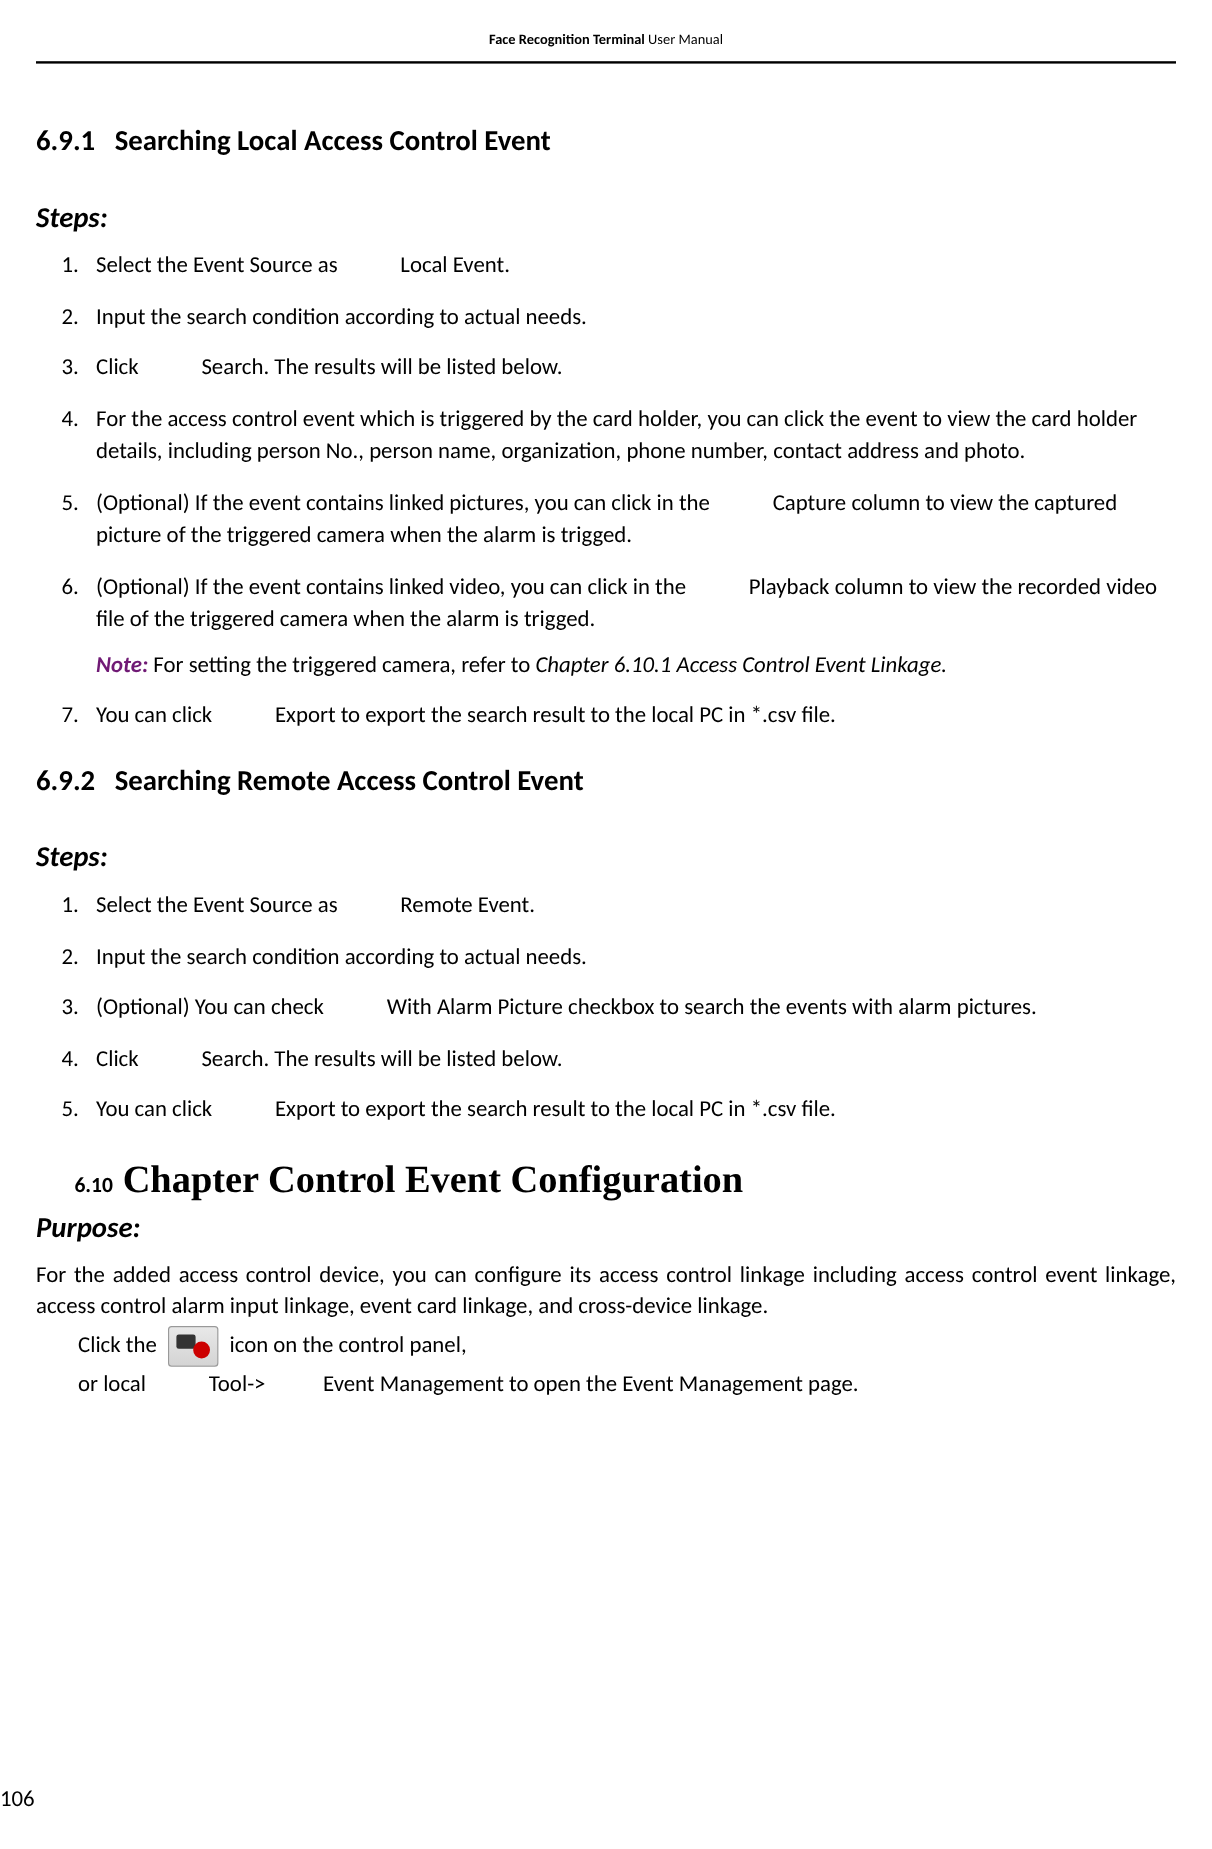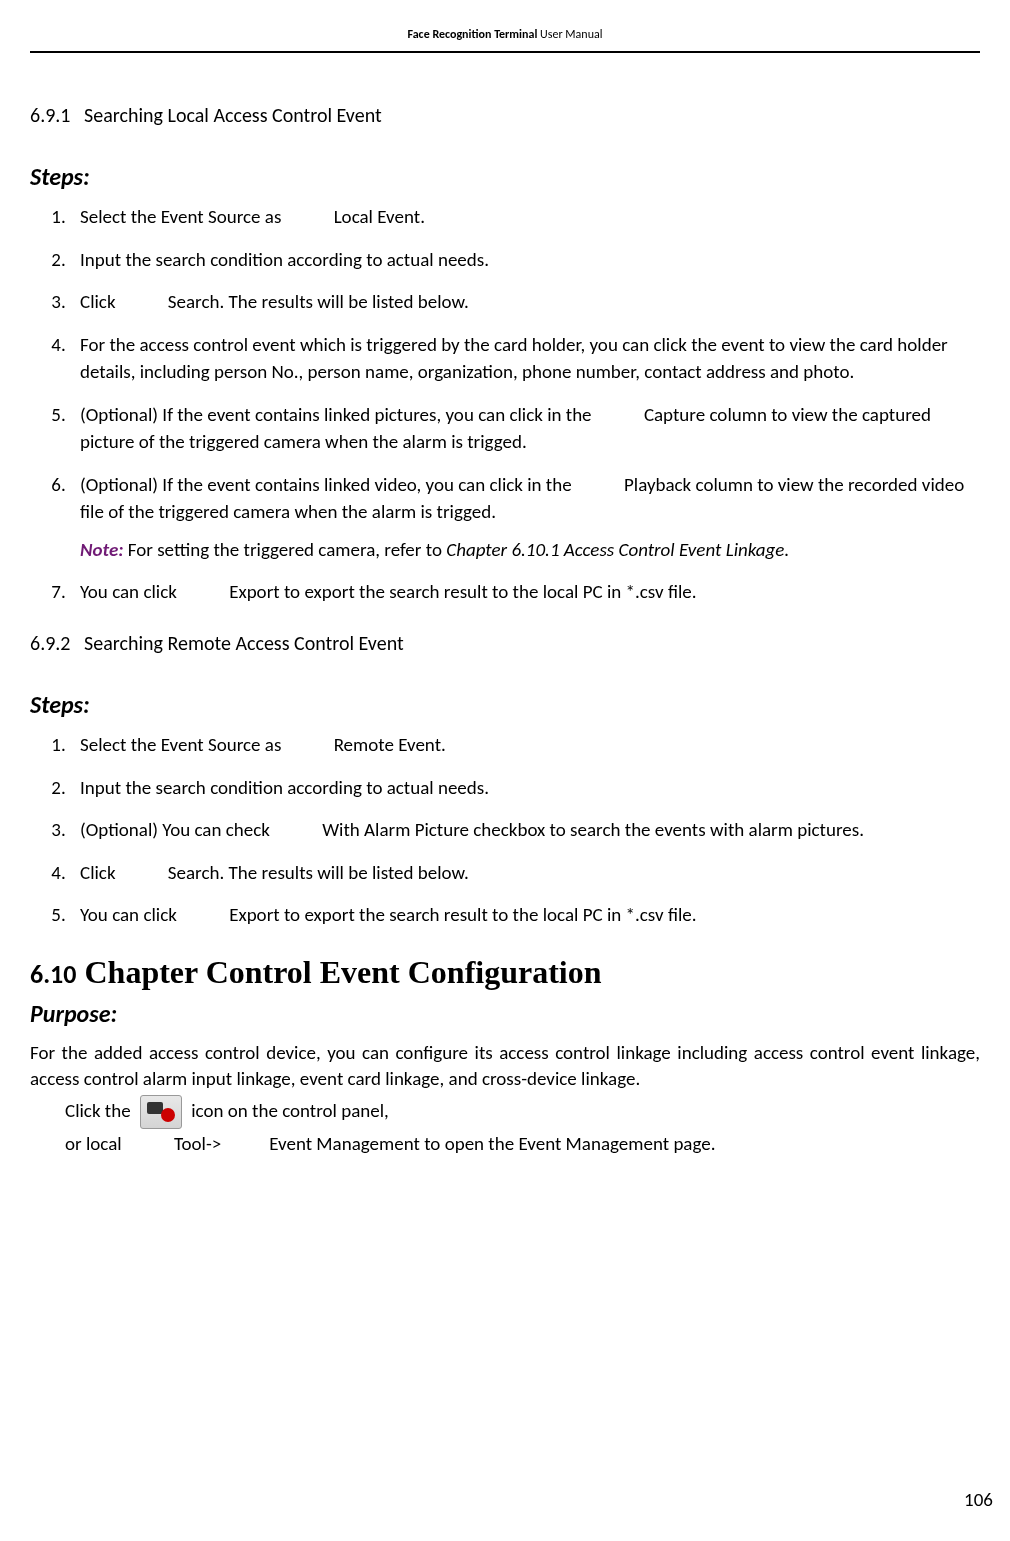--- a/index.html
+++ b/index.html
@@ -24,35 +24,36 @@
       border-bottom: 2px solid #000;
       margin-bottom: 50px;
     }
     .header-title {
       font-size: 12px;
     }
     .header-title .bold-part {
       font-weight: bold;
     }
     .section-heading {
-      font-size: 20px;
-      font-weight: normal;
+      font-size: 24px;
+      font-weight: bold;
       margin-bottom: 35px;
       margin-top: 10px;
     }
     .section-heading-major {
       font-size: 32px;
       font-weight: bold;
       margin-top: 25px;
       margin-bottom: 8px;
       font-family: Georgia, 'Times New Roman', serif;
     }
     .section-heading-major .num {
       font-family: Calibri, Arial, sans-serif;
-      font-size: 26px;
+      font-size: 18px;
+      margin-left: 32px;
     }
     .steps-label, .purpose-label {
       font-style: italic;
       font-weight: bold;
       font-size: 24px;
       margin-bottom: 12px;
     }
     ol.steps {
       list-style: decimal;
       padding-left: 40px;
@@ -116,21 +117,21 @@
       width: 14px;
       height: 14px;
       background: #c00;
       border-radius: 50%;
     }
     .page-number {
       position: absolute;
       bottom: 30px;
       left: 0;
       right: 17px;
-      text-align: right;
+      text-align: left;
       font-size: 19px;
     }
   </style>
 </head>
 <body>
 
 <div class="header">
   <span class="header-title">
     <span class="bold-part">Face Recognition Terminal</span><span>  User Manual</span>
   </span>

